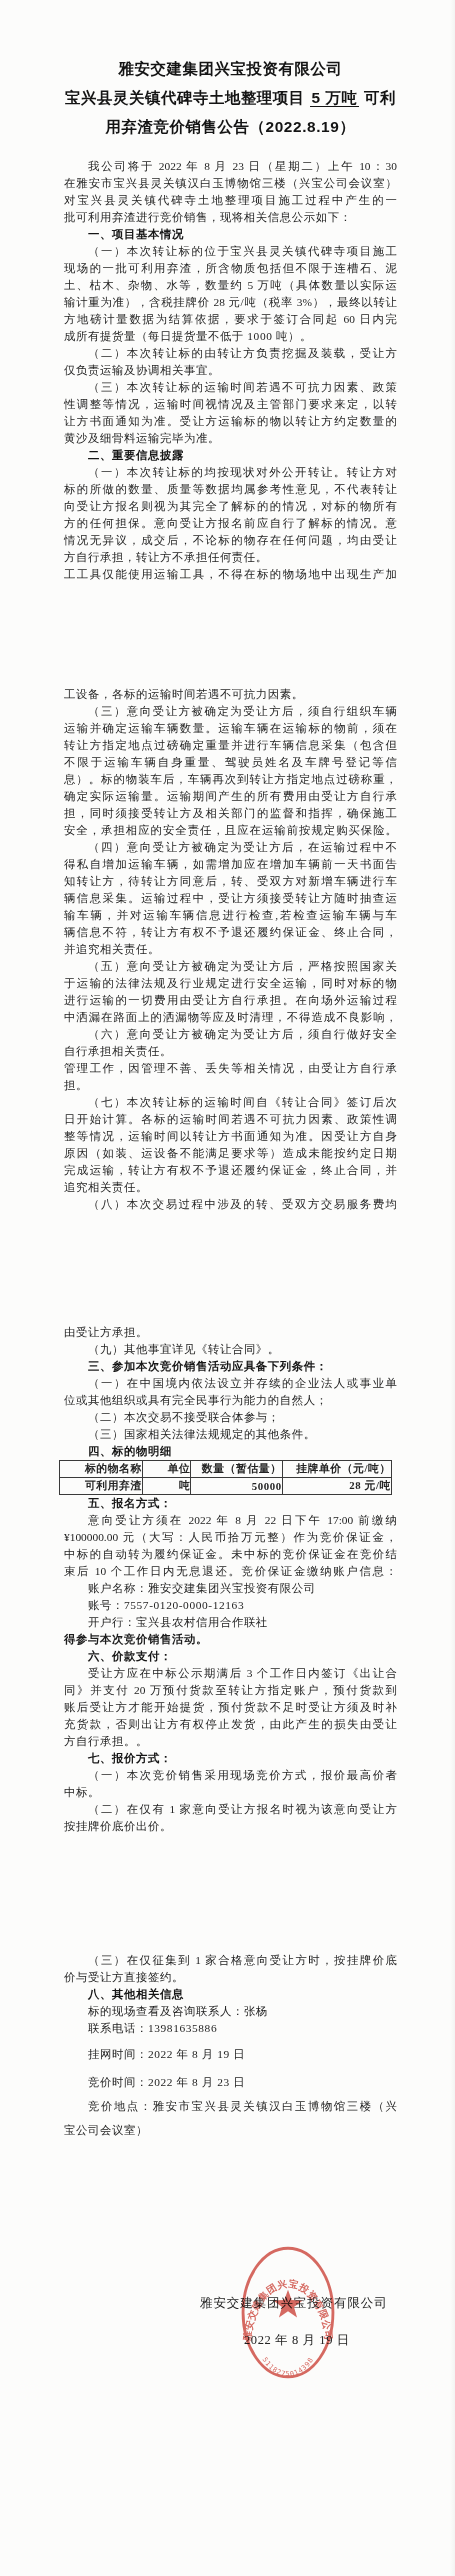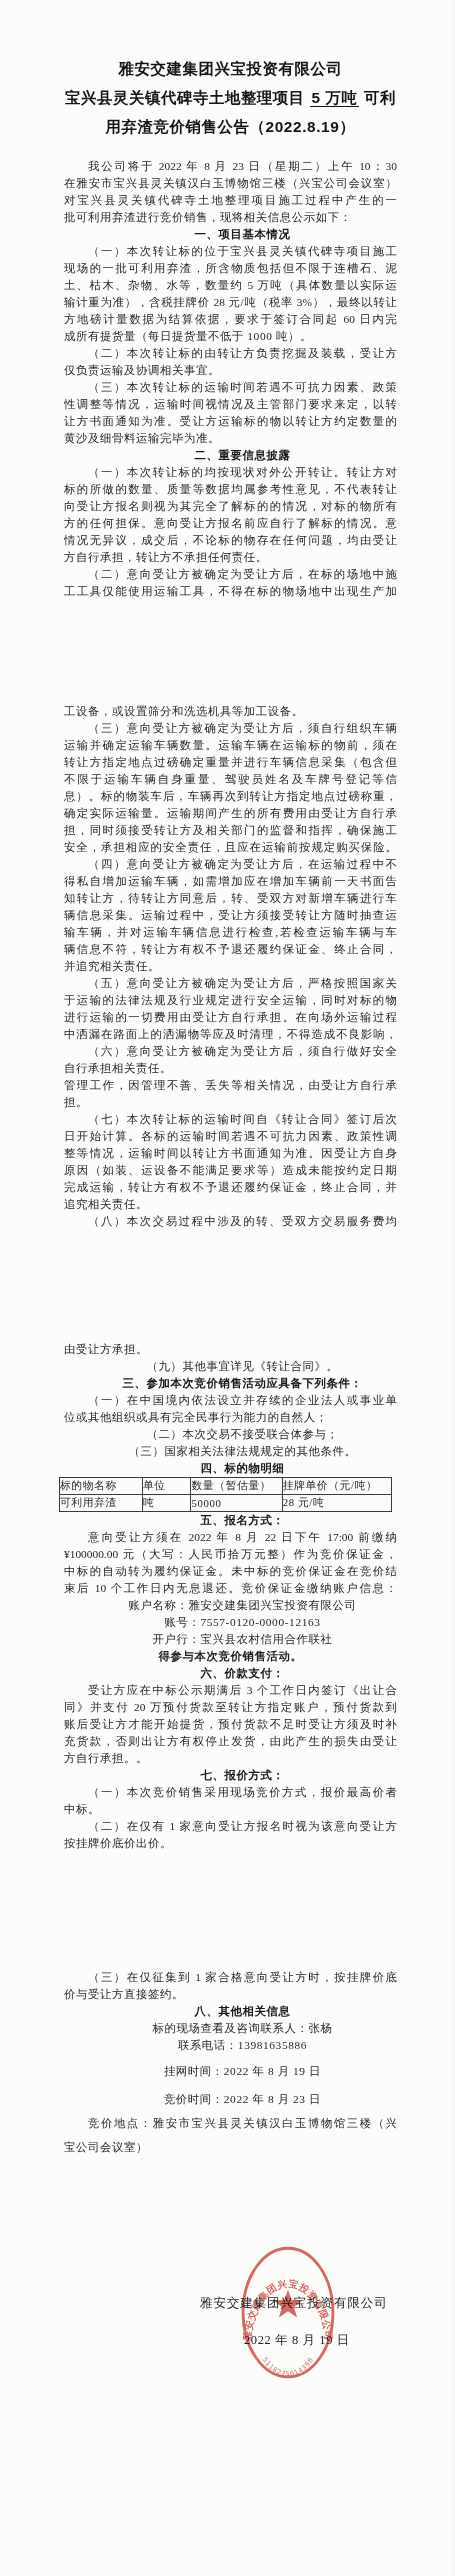--- a/index.html
+++ b/index.html
@@ -12,29 +12,29 @@
   .title{ text-align:center;font-family:"Liberation Sans","DejaVu Sans",sans-serif;
        font-weight:700;font-size:15.4px;line-height:29px;color:#141414;letter-spacing:0.6px;}
   .title .u{border-bottom:1.1px solid #141414;padding:0 1.7px;}
   .lines{}
   .pg1{margin-top:17px;}
   .gap1{height:103px;}
   .gap2{height:111px;}
   .gap3{height:117px;}
   .ln{height:17px;line-height:17px;font-size:11.4px;letter-spacing:0.6px;white-space:nowrap;color:#242424;}
   .ln.p,.ln.c,.ln.n,.ln.pwj{white-space:normal;letter-spacing:0;text-align:justify;text-align-last:justify;}
-  .ln.p,.ln.ps,.ln.h,.ln.n,.ln.pw1,.ln.pw,.ln.pwj{padding-left:24px;text-align:center;}
+  .ln.p,.ln.ps,.ln.h,.ln.n,.ln.pw1,.ln.pw,.ln.pwj{padding-left:24px;}
   .ln.h{font-family:"Liberation Sans","DejaVu Sans",sans-serif;font-weight:700;font-size:11.4px;
         letter-spacing:0.6px;color:#161616;}
-  .ln.n,.ln.ne{font-weight:700;color:#1c1c1c;text-align:center;}
+  .ln.n,.ln.ne{font-weight:700;color:#1c1c1c;}
   .ln.pw1{height:28.5px;line-height:24px;padding-top:4.6px;box-sizing:content-box;}
   .ln.pw,.ln.pwj,.ln.cw{height:24px;line-height:24px;}
   table.items{border-collapse:collapse;width:333px;margin-left:-5.1px;table-layout:fixed;}
-  table.items td,table.items th{border:1.1px solid #3a3a3a;height:16px;text-align:left;
-        font-weight:400;font-size:10.8px;letter-spacing:0.6px;color:#242424;padding:0;}
+  table.items td,table.items th{border:1.1px solid #3a3a3a;height:16px;text-align:right;
+        font-weight:700;font-size:10.8px;letter-spacing:0.6px;color:#242424;padding:0;}
   .sig-company{position:absolute;top:2294px;left:200px;font-size:12.5px;letter-spacing:0.9px;
         line-height:18px;color:#242424;}
   .sig-date{position:absolute;top:2331px;left:244px;font-size:12.5px;letter-spacing:0.6px;
         line-height:18px;color:#242424;}
   .seal{position:absolute;left:222px;top:2239px;width:132px;height:147px;
         opacity:.82;mix-blend-mode:multiply;}
 </style>
 </head>
 <body>
 
@@ -64,28 +64,27 @@
       <div class="ln c">性调整等情况，运输时间视情况及主管部门要求来定，以转</div>
       <div class="ln c">让方书面通知为准。受让方运输标的物以转让方约定数量的</div>
       <div class="ln cs">黄沙及细骨料运输完毕为准。</div>
       <div class="ln h">二、重要信息披露</div>
       <div class="ln p">（一）本次转让标的均按现状对外公开转让。转让方对</div>
       <div class="ln c">标的所做的数量、质量等数据均属参考性意见，不代表转让</div>
       <div class="ln c">向受让方报名则视为其完全了解标的的情况，对标的物所有</div>
       <div class="ln c">方的任何担保。意向受让方报名前应自行了解标的情况。意</div>
       <div class="ln c">情况无异议，成交后，不论标的物存在任何问题，均由受让</div>
       <div class="ln cs">方自行承担，转让方不承担任何责任。</div>
-      <div class="ln p">（二）意向受让方被确定为受让方后，在标的场地中施</div>
       <div class="ln c">工工具仅能使用运输工具，不得在标的物场地中出现生产加</div>
     </div>
 
   <div class="gap1"></div>
 
   <div class="block lines">
-      <div class="ln cs">工设备，或设置筛分和洗选机具等加工设备。</div>
+      <div class="ln cs">工设备，各标的运输时间若遇不可抗力因素。</div>
       <div class="ln p">（三）意向受让方被确定为受让方后，须自行组织车辆</div>
       <div class="ln c">运输并确定运输车辆数量。运输车辆在运输标的物前，须在</div>
       <div class="ln c">转让方指定地点过磅确定重量并进行车辆信息采集（包含但</div>
       <div class="ln c">不限于运输车辆自身重量、驾驶员姓名及车牌号登记等信</div>
       <div class="ln c">息）。标的物装车后，车辆再次到转让方指定地点过磅称重，</div>
       <div class="ln c">确定实际运输量。运输期间产生的所有费用由受让方自行承</div>
       <div class="ln c">担，同时须接受转让方及相关部门的监督和指挥，确保施工</div>
       <div class="ln c">安全，承担相应的安全责任，且应在运输前按规定购买保险。</div>
       <div class="ln p">（四）意向受让方被确定为受让方后，在运输过程中不</div>
       <div class="ln c">得私自增加运输车辆，如需增加应在增加车辆前一天书面告</div>

